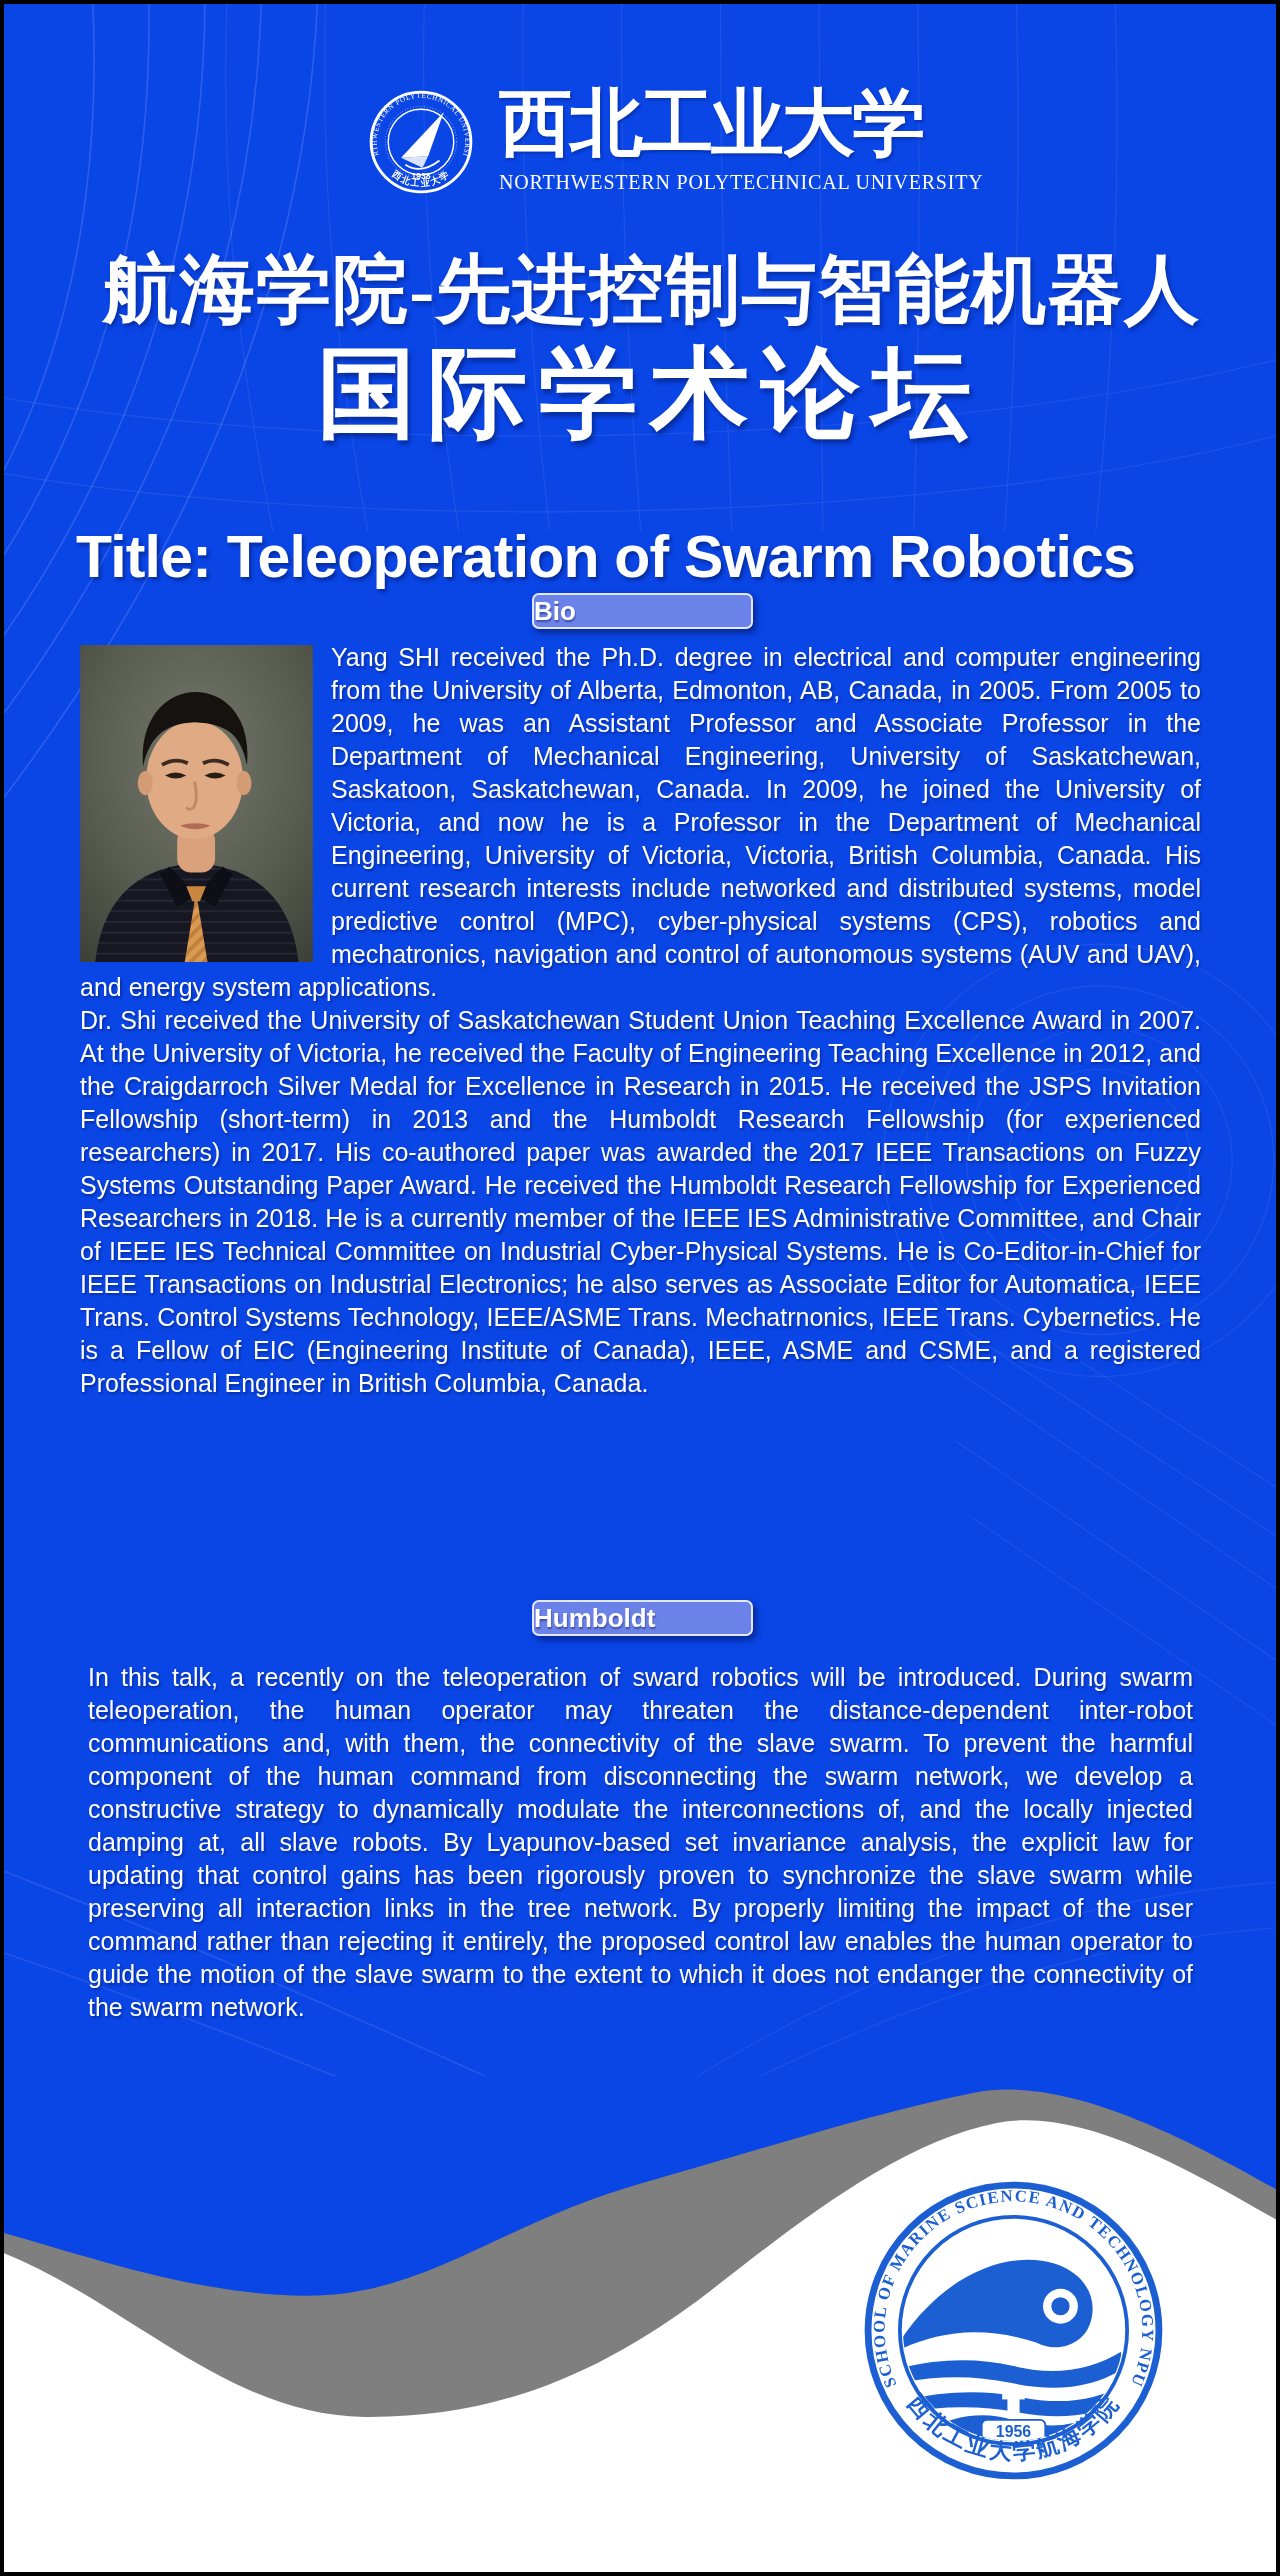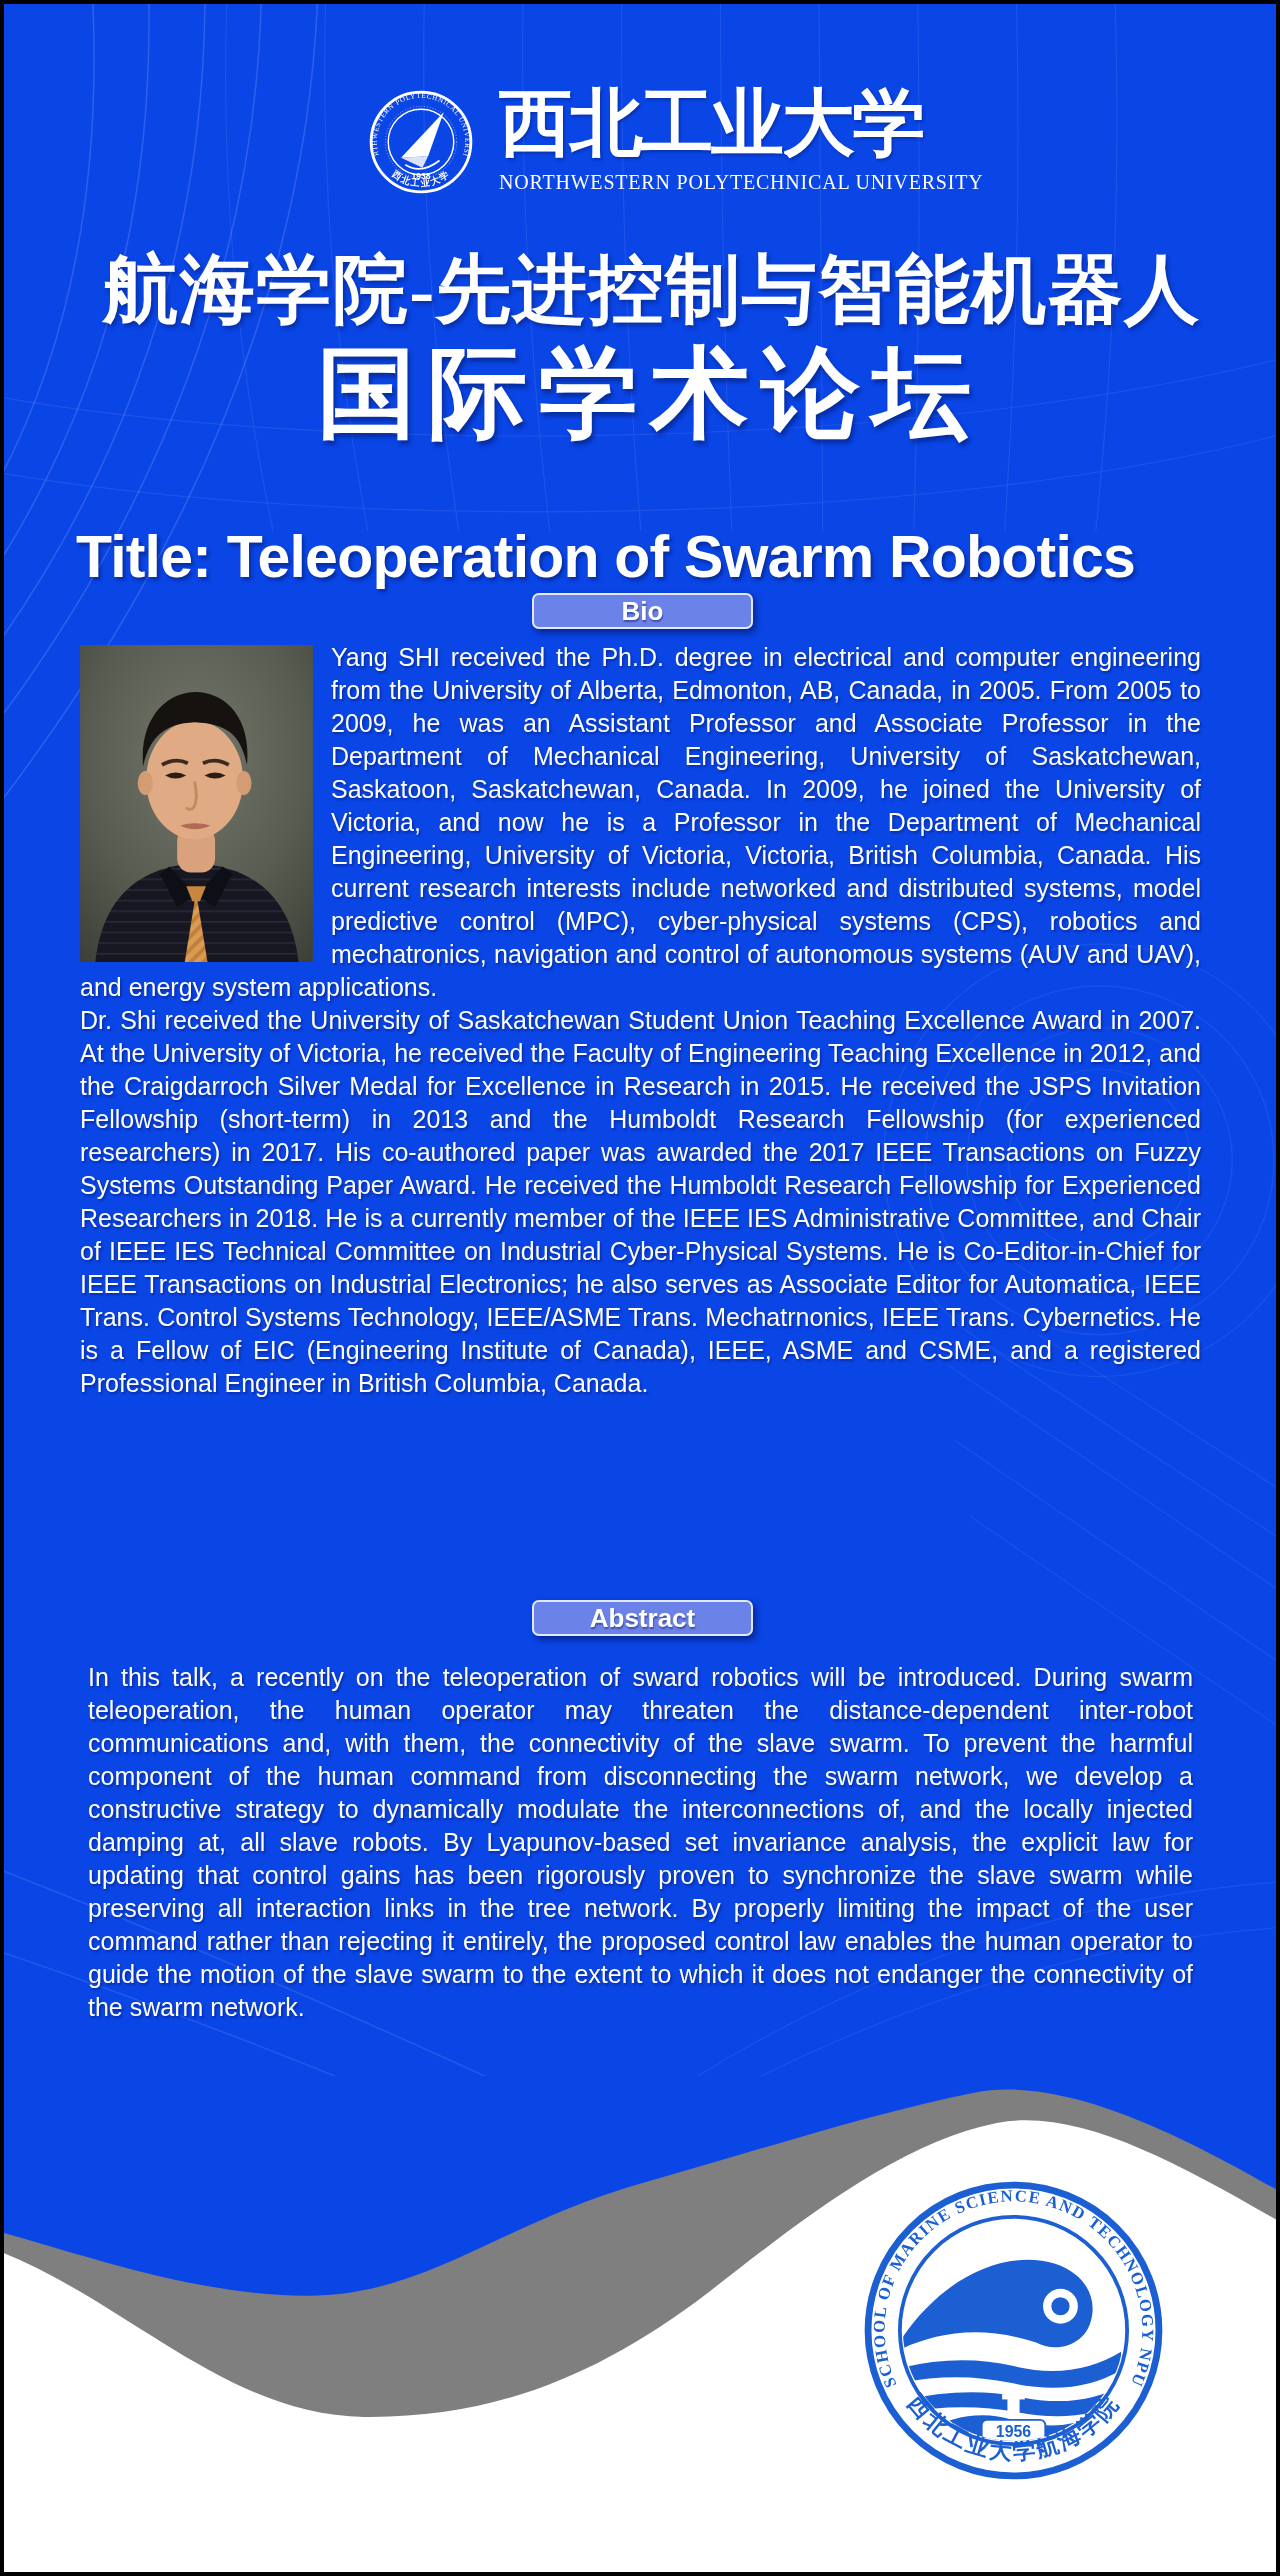--- a/index.html
+++ b/index.html
@@ -59,21 +59,21 @@
     font-size:59px;font-weight:bold;letter-spacing:-0.8px;
     text-shadow:2.3px 3px 3.8px rgba(0,15,70,.45);
   }
 
   
   .badge{
     position:absolute;left:532px;width:221px;height:36px;
     box-sizing:border-box;
     background:#6b82e9;border:2.3px solid #e2e8ff;border-radius:6.8px;
     box-shadow:3px 3.8px 6.8px rgba(0,10,60,.5);
-    display:flex;align-items:center;justify-content:center;
+    display:flex;align-items:center;justify-content:flex-start;
     font-size:26px;font-weight:bold;color:#fff;
     text-shadow:0.8px 1.5px 1.5px rgba(0,10,60,.4);
   }
   .badge-bio{top:593px;}
   .badge-abstract{top:1600px;}
 
   
   .body-text{
     font-size:25px;line-height:33px;font-weight:normal;
     text-align:justify;
@@ -254,21 +254,21 @@
         <path d="M 164 172 Q 178 164 192 172 Q 178 180 164 172 Z" fill="#2a1d16"></path>
 
         <path d="M 151 180 Q 156 204 150 214 Q 144 220 140 214" stroke="#c08a62" stroke-width="4" fill="none"></path>
         <path d="M 132 238 Q 151 248 172 238 Q 151 232 132 238 Z" fill="#b06a55"></path>
       </svg>
       <p>Yang SHI received the Ph.D. degree in electrical and computer engineering from the University of Alberta, Edmonton, AB, Canada, in 2005. From 2005 to 2009, he was an Assistant Professor and Associate Professor in the Department of Mechanical Engineering, University of Saskatchewan, Saskatoon, Saskatchewan, Canada. In 2009, he joined the University of Victoria, and now he is a Professor in the Department of Mechanical Engineering, University of Victoria, Victoria, British Columbia, Canada. His current research interests include networked and distributed systems, model predictive control (MPC), cyber-physical systems (CPS), robotics and mechatronics, navigation and control of autonomous systems (AUV and UAV), and energy system applications.</p>
       <p>Dr. Shi received the University of Saskatchewan Student Union Teaching Excellence Award in 2007. At the University of Victoria, he received the Faculty of Engineering Teaching Excellence in 2012, and the Craigdarroch Silver Medal for Excellence in Research in 2015. He received the JSPS Invitation Fellowship (short-term) in 2013 and the Humboldt Research Fellowship (for experienced researchers) in 2017. His co-authored paper was awarded the 2017 IEEE Transactions on Fuzzy Systems Outstanding Paper Award. He received the Humboldt Research Fellowship for Experienced Researchers in 2018. He is a currently member of the IEEE IES Administrative Committee, and Chair of IEEE IES Technical Committee on Industrial Cyber-Physical Systems. He is Co-Editor-in-Chief for IEEE Transactions on Industrial Electronics; he also serves as Associate Editor for Automatica, IEEE Trans. Control Systems Technology, IEEE/ASME Trans. Mechatrnonics, IEEE Trans. Cybernetics. He is a Fellow of EIC (Engineering Institute of Canada), IEEE, ASME and CSME, and a registered Professional Engineer in British Columbia, Canada.</p>
     </div>
 
     <div class="badge badge-abstract">
-      <span>Abstract</span>
+      <span>Humboldt</span>
     </div>
 
     <div class="abstract-block body-text">
       <p>In this talk, a recently on the teleoperation of sward robotics will be introduced. During swarm teleoperation, the human operator may threaten the distance-dependent inter-robot communications and, with them, the connectivity of the slave swarm. To prevent the harmful component of the human command from disconnecting the swarm network, we develop a constructive strategy to dynamically modulate the interconnections of, and the locally injected damping at, all slave robots. By Lyapunov-based set invariance analysis, the explicit law for updating that control gains has been rigorously proven to synchronize the slave swarm while preserving all interaction links in the tree network. By properly limiting the impact of the user command rather than rejecting it entirely, the proposed control law enables the human operator to guide the motion of the slave swarm to the extent to which it does not endanger the connectivity of the swarm network.</p>
     </div>
 
   </div>
 
   <div class="border-overlay"></div>
 </div>

